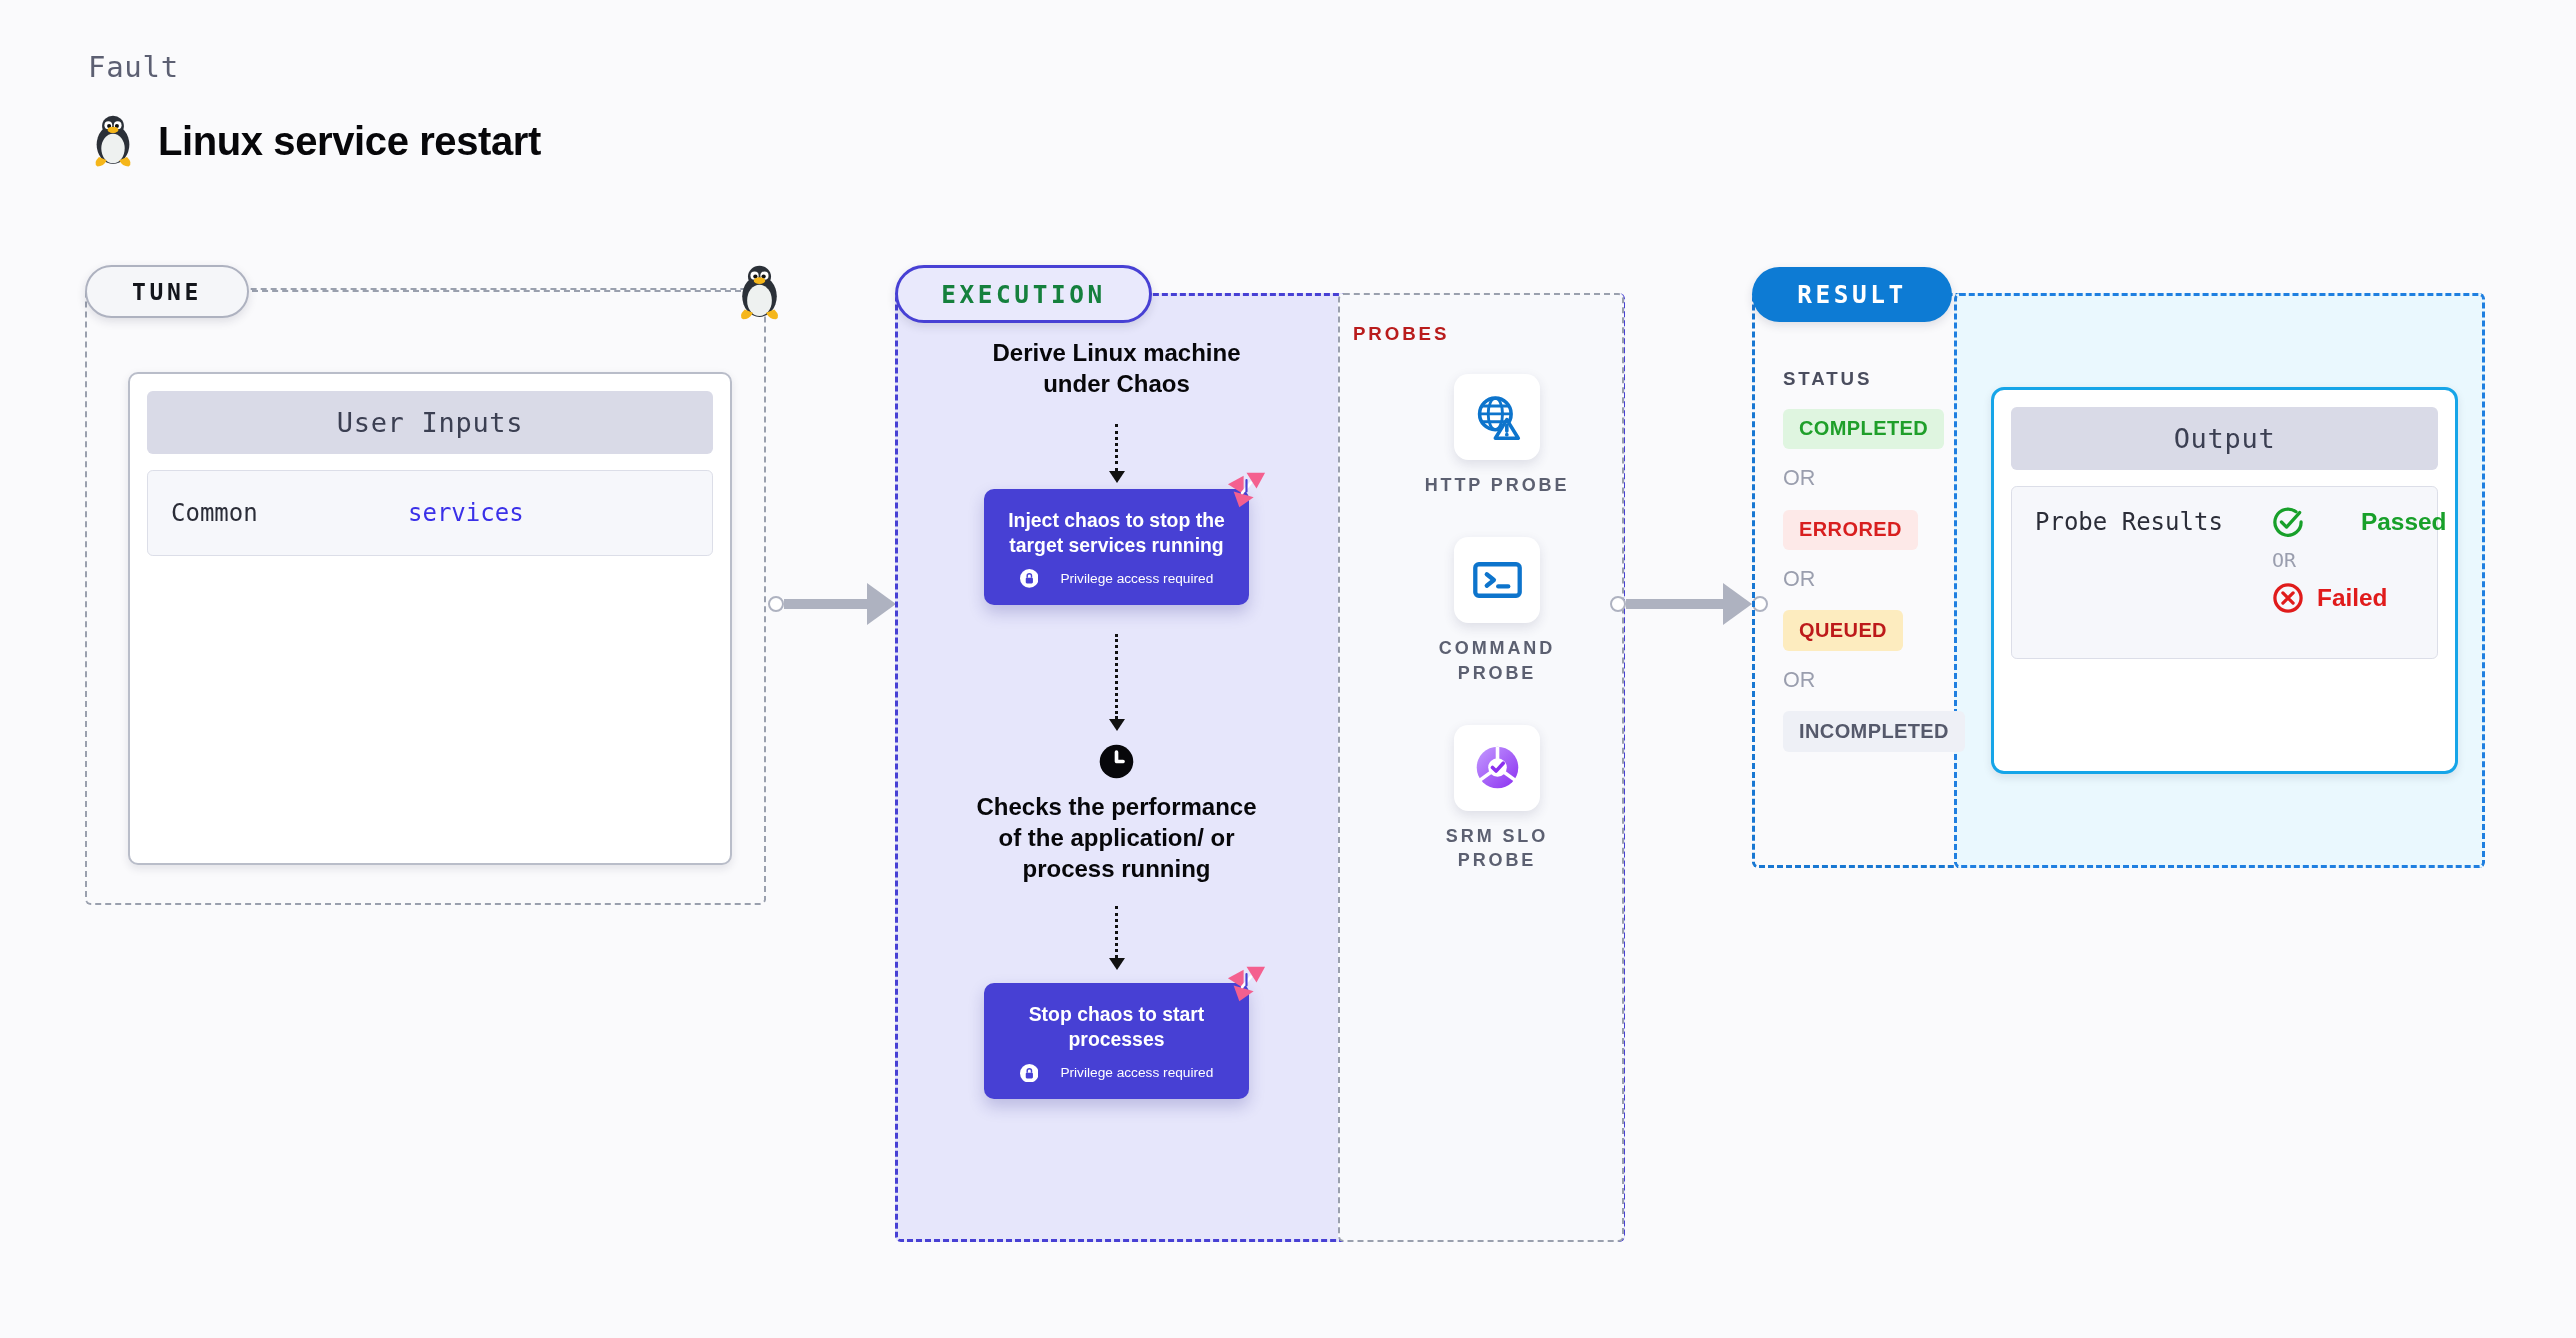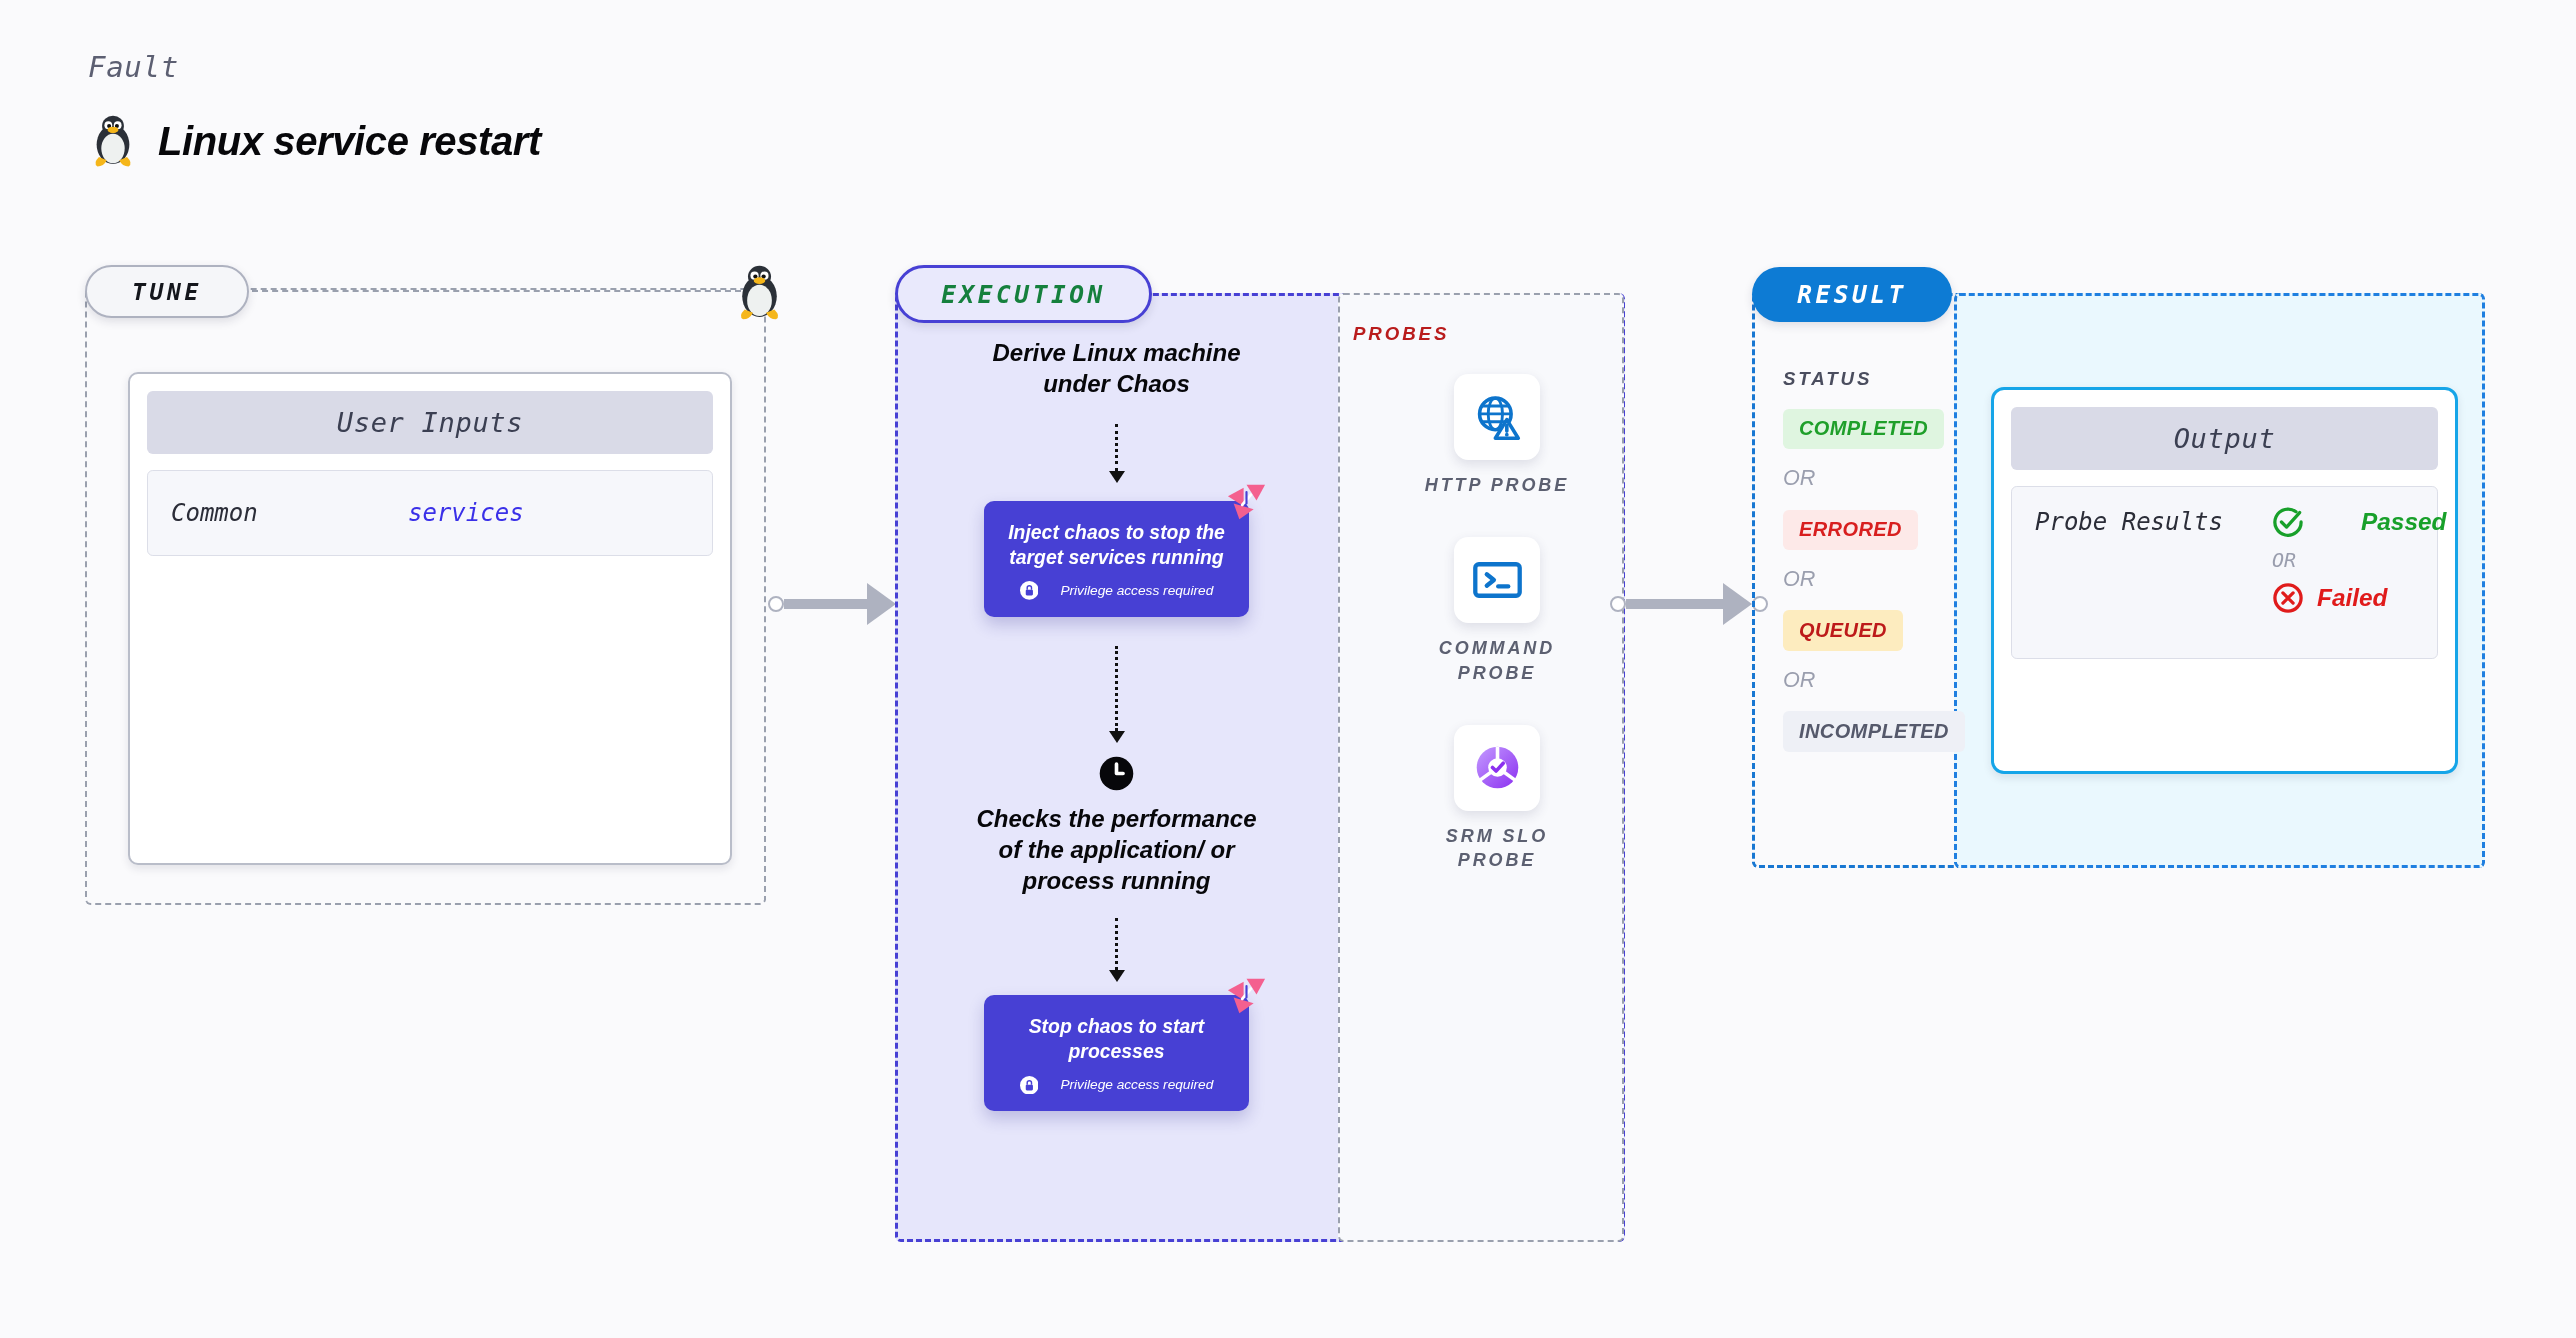--- a/index.html
+++ b/index.html
@@ -2,21 +2,21 @@
 <html style="font-size:11.5px"><head>
 <meta charset="utf-8">
 <style>
   * { box-sizing: border-box; margin: 0; padding: 0; }
   html, body {
     width: 2576px; height: 1338px;
     background: #fafafc;
     font-family: "Liberation Sans", sans-serif;
     overflow: hidden;
   }
-  .stage { position: relative; width: 2576px; height: 1074px; font-style: italic; }
+  .stage { position: relative; width: 2576px; height: 1074px; }
 
   
   .hdr-kicker {
     position: absolute; left: 88px; top: 50px;
     font-family: "DejaVu Sans Mono", monospace;
     font-size: 29px; color: #5c5f72; letter-spacing: 0.7px;
   }
   .hdr-row { position: absolute; left: 88px; top: 115px; display: flex; align-items: center; gap: 20px; }
   .hdr-title {
     font-size: 40px; font-weight: 700; color: #07070a;
@@ -241,21 +241,21 @@
   <div class="badge-stage badge-exec">EXECUTION</div>
 
   <div class="exec-col">
     <div class="flow-text">Derive Linux machine under Chaos</div>
 
     <div class="dotted-arrow" style="margin-top:24.4px;">
       <div class="line" style="height:47px;"></div>
         <div class="head"></div>
     </div>
 
-    <div class="chaos-card" style="margin-top:18px;">
+    <div class="chaos-card" style="margin-top:6px;">
       <svg class="corner-logo" viewBox="0 0 60 56">
         <path d="M30 4 L56 4 L44 26 Z" fill="#f4608f"></path>
         <path d="M4 20 L26 8 L26 34 Z" fill="#f4608f"></path>
         <path d="M20 52 L12 30 L40 38 Z" fill="#f4608f"></path>
         <path d="M24 32 L36 18" stroke="#fff" stroke-width="4" stroke-linecap="round"></path>
         <path d="M30 14 L30 30" stroke="#4740d4" stroke-width="3" stroke-linecap="round"></path>
       </svg>
       <div class="cc-title">Inject chaos to stop the target services running</div>
       <div class="cc-priv">
         <svg width="18.7" height="18.7" viewBox="0 0 26 26">

